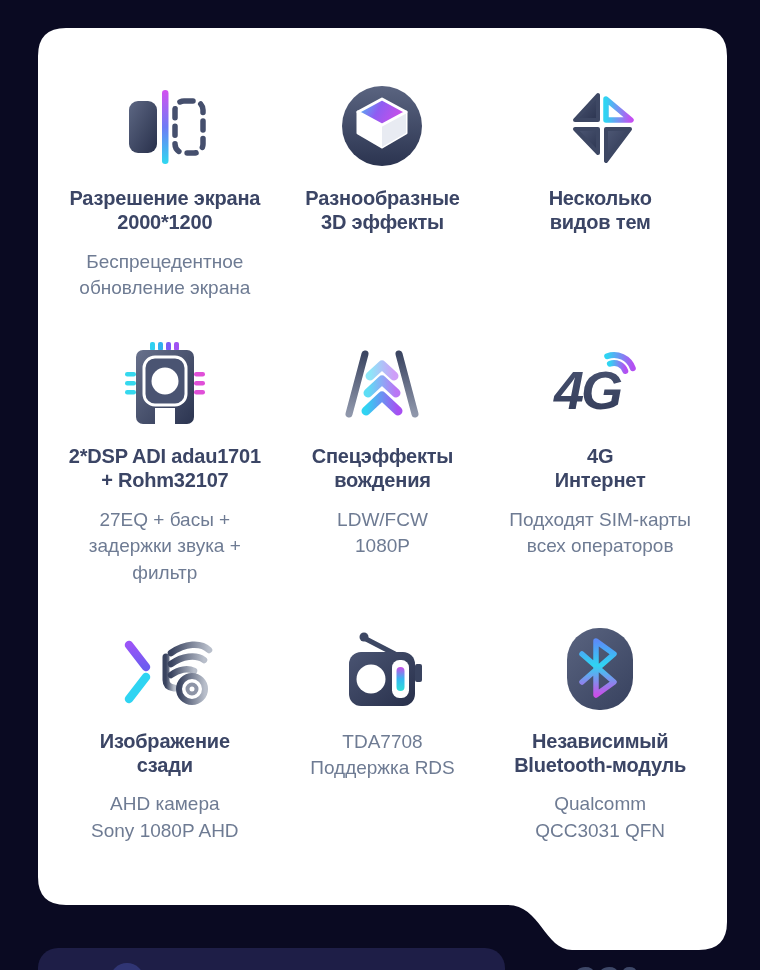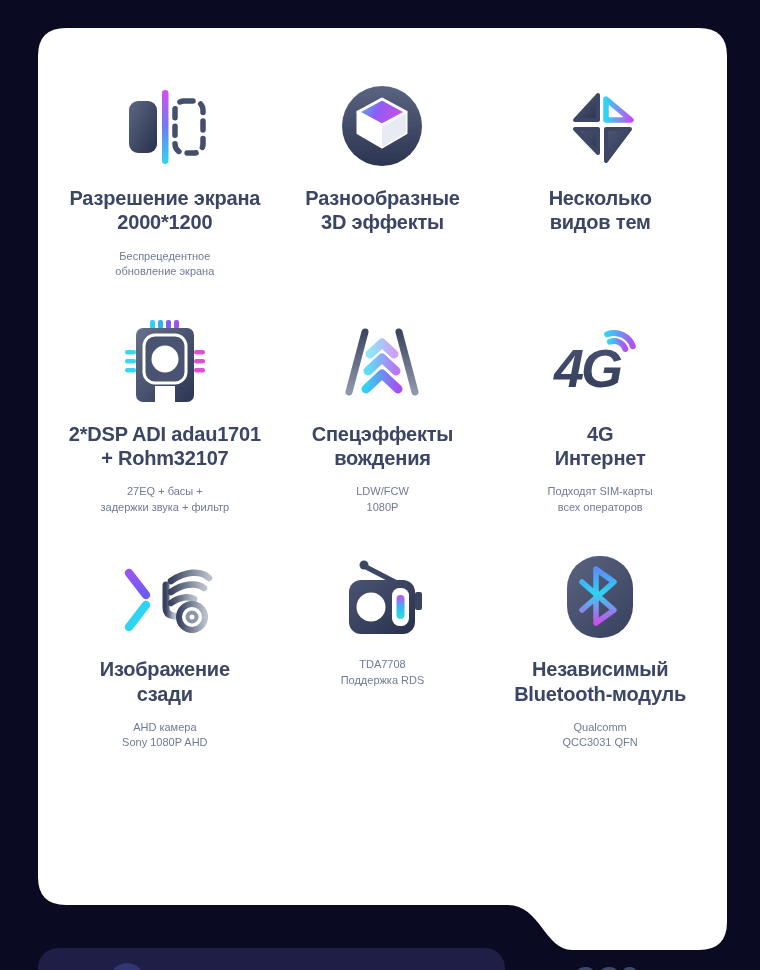--- a/index.html
+++ b/index.html
@@ -16,21 +16,21 @@
     padding:52px 22px 0; column-gap:8px; row-gap:36px;
   }
   .cell { display:flex; flex-direction:column; align-items:center; text-align:center; }
   .icon-box { height:92px; display:flex; align-items:center; justify-content:center; }
   .title {
     margin-top:14px; font-size:20px; font-weight:bold;
     color:var(--title,#3b4565); line-height:1.22; white-space:pre-line;
     letter-spacing:-0.2px;
   }
   .subtitle {
-    margin-top:14px; font-size:11px; color:var(--subtitle,#6e7b93);
+    margin-top:14px; font-size:19px; color:var(--subtitle,#6e7b93);
     line-height:1.4; white-space:pre-line;
   }
   .logo { position:absolute; left:574px; top:944px; z-index:3; display:flex; align-items:center; gap:9px;text-decoration:underline; }
   .logo-text {
     font-size:30px; font-weight:bold; letter-spacing:2px;
     color:var(--logo,#3e4868);
   }
   .badge {
     background:linear-gradient(135deg,#2fd4f2,#c44ff2);
     border-radius:9px; padding:3px; display:inline-block;margin-top:42px;

